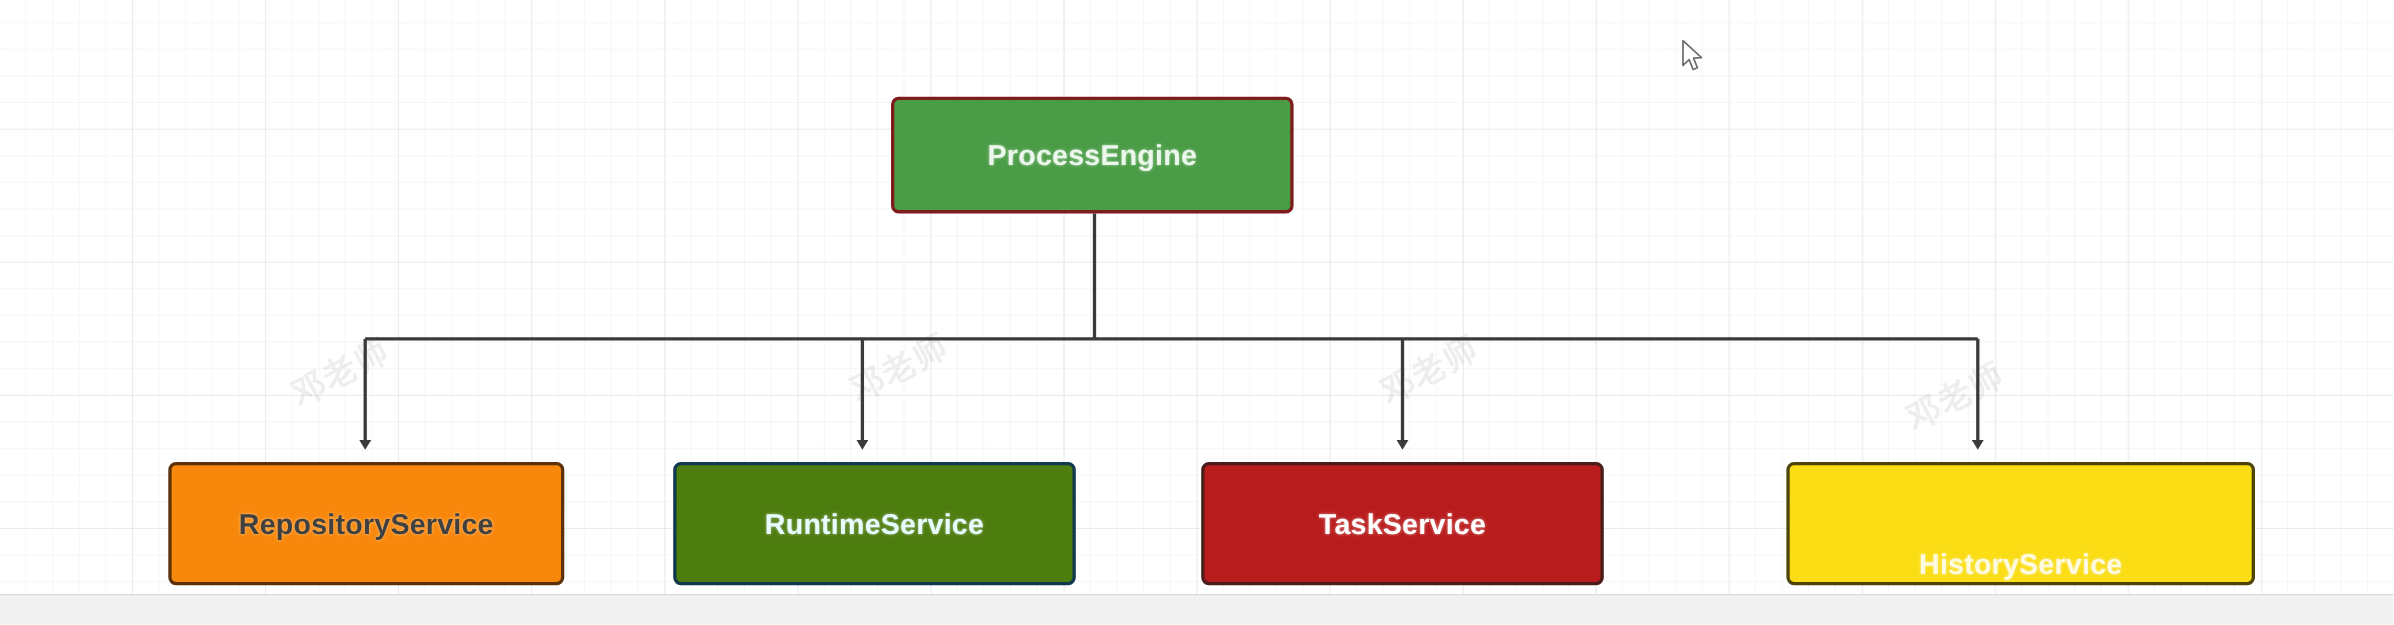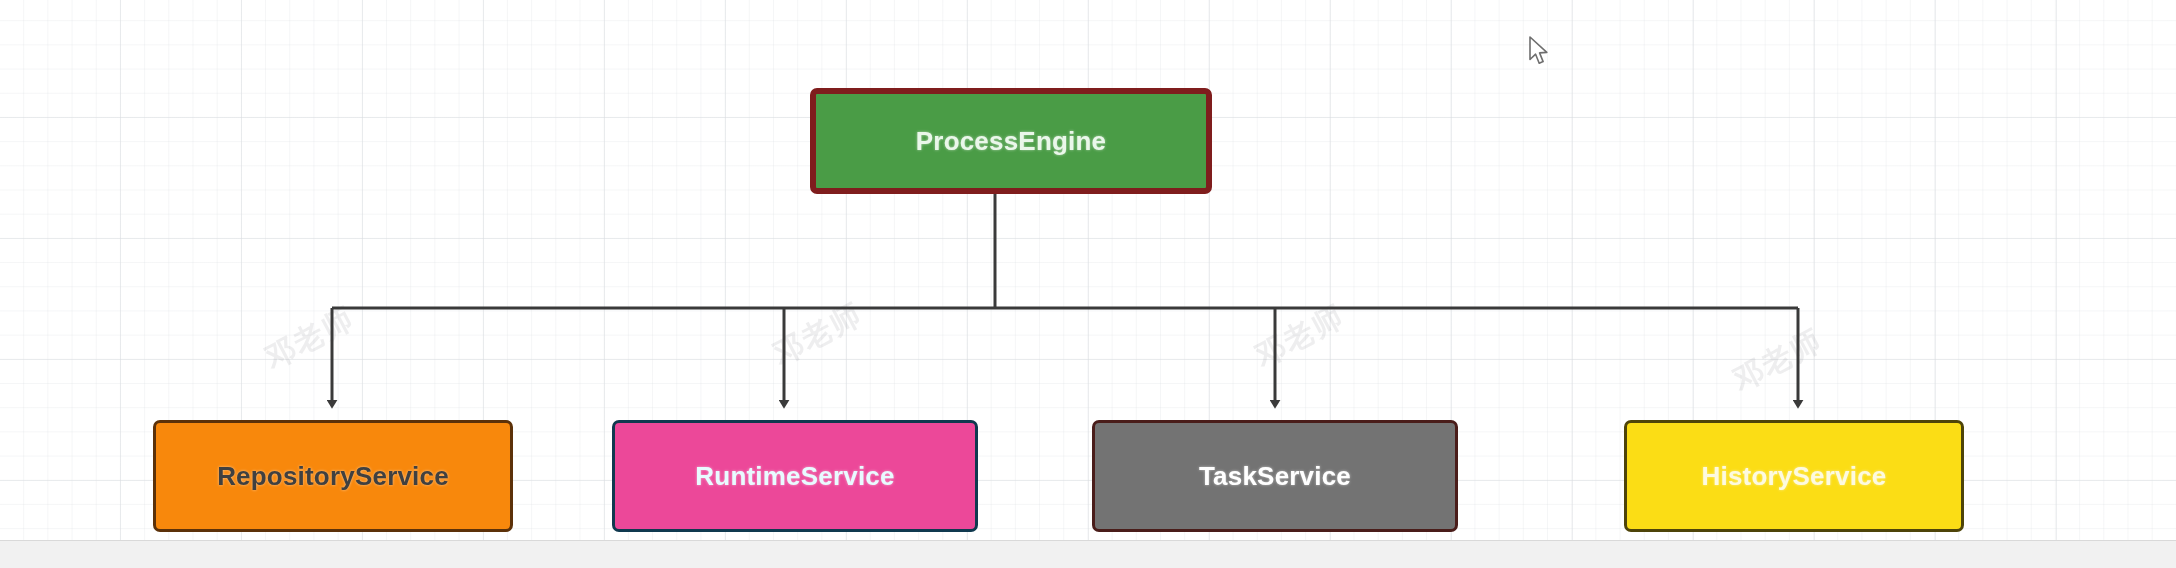--- a/index.html
+++ b/index.html
@@ -73,57 +73,58 @@
     align-items: center;
     justify-content: center;
     font-weight: bold;
     letter-spacing: 0.2px;
     text-shadow: 0 0 3px rgba(255,255,255,0.55);
     user-select: none;
   }
 
   #node-process-engine {
     left: 810px; top: 88px;
-    width: 402px; height: 106px;
+    width: 366px; height: 106px;
     background: #4a9c46;
-    border: 6px solid #7f1d1d;
+    border: 3px solid #7f1d1d;
     color: #eaf7ea;
     font-size: 26px;
   }
   #node-repository-service {
     left: 153px; top: 420px;
     width: 360px; height: 112px;
     background: #f8880c;
     border: 3px solid #5c3109;
     color: #404040;
     font-size: 26px;
   }
   #node-runtime-service {
     left: 612px; top: 420px;
     width: 366px; height: 112px;
-    background: #ec4899;
+    background: #4d7c0f;
     border: 3px solid #10394f;
     color: #e8fbff;
     font-size: 26px;
   }
   #node-task-service {
     left: 1092px; top: 420px;
     width: 366px; height: 112px;
-    background: #737373;
+    background: #b91c1c;
     border: 3px solid #4a1d1a;
     color: #ffffff;
     font-size: 26px;
   }
   #node-history-service {
     left: 1624px; top: 420px;
-    width: 340px; height: 112px;
+    width: 426px; height: 112px;
     background: #fbdd15;
     border: 3px solid #4e4409;
     color: #fdfae0;
     font-size: 26px;
+    align-items: flex-end;
   }
 
   
   .watermark {
     position: absolute;
     color: rgba(120,125,132,0.13);
     font-size: 30px;
     font-weight: bold;
     transform: rotate(-28deg);
     white-space: nowrap;

